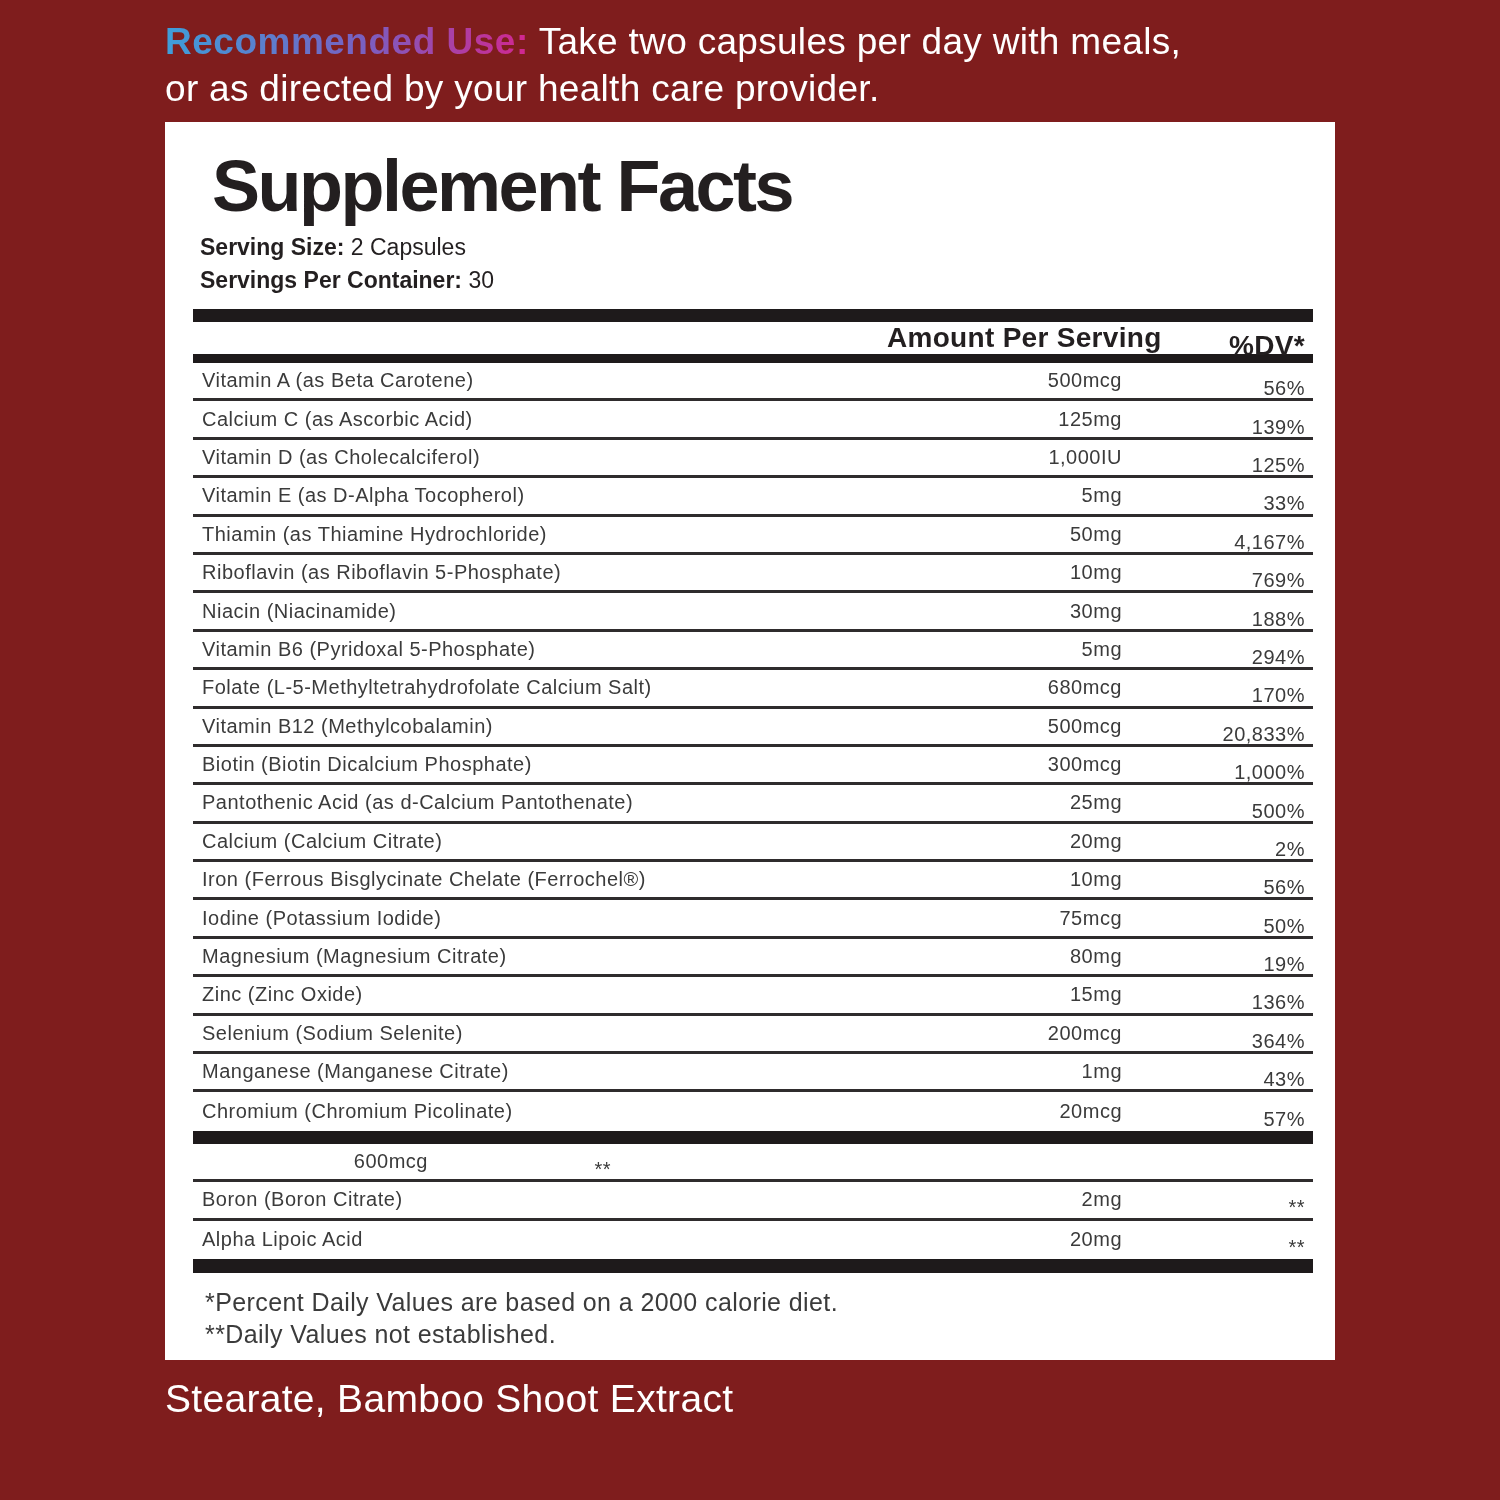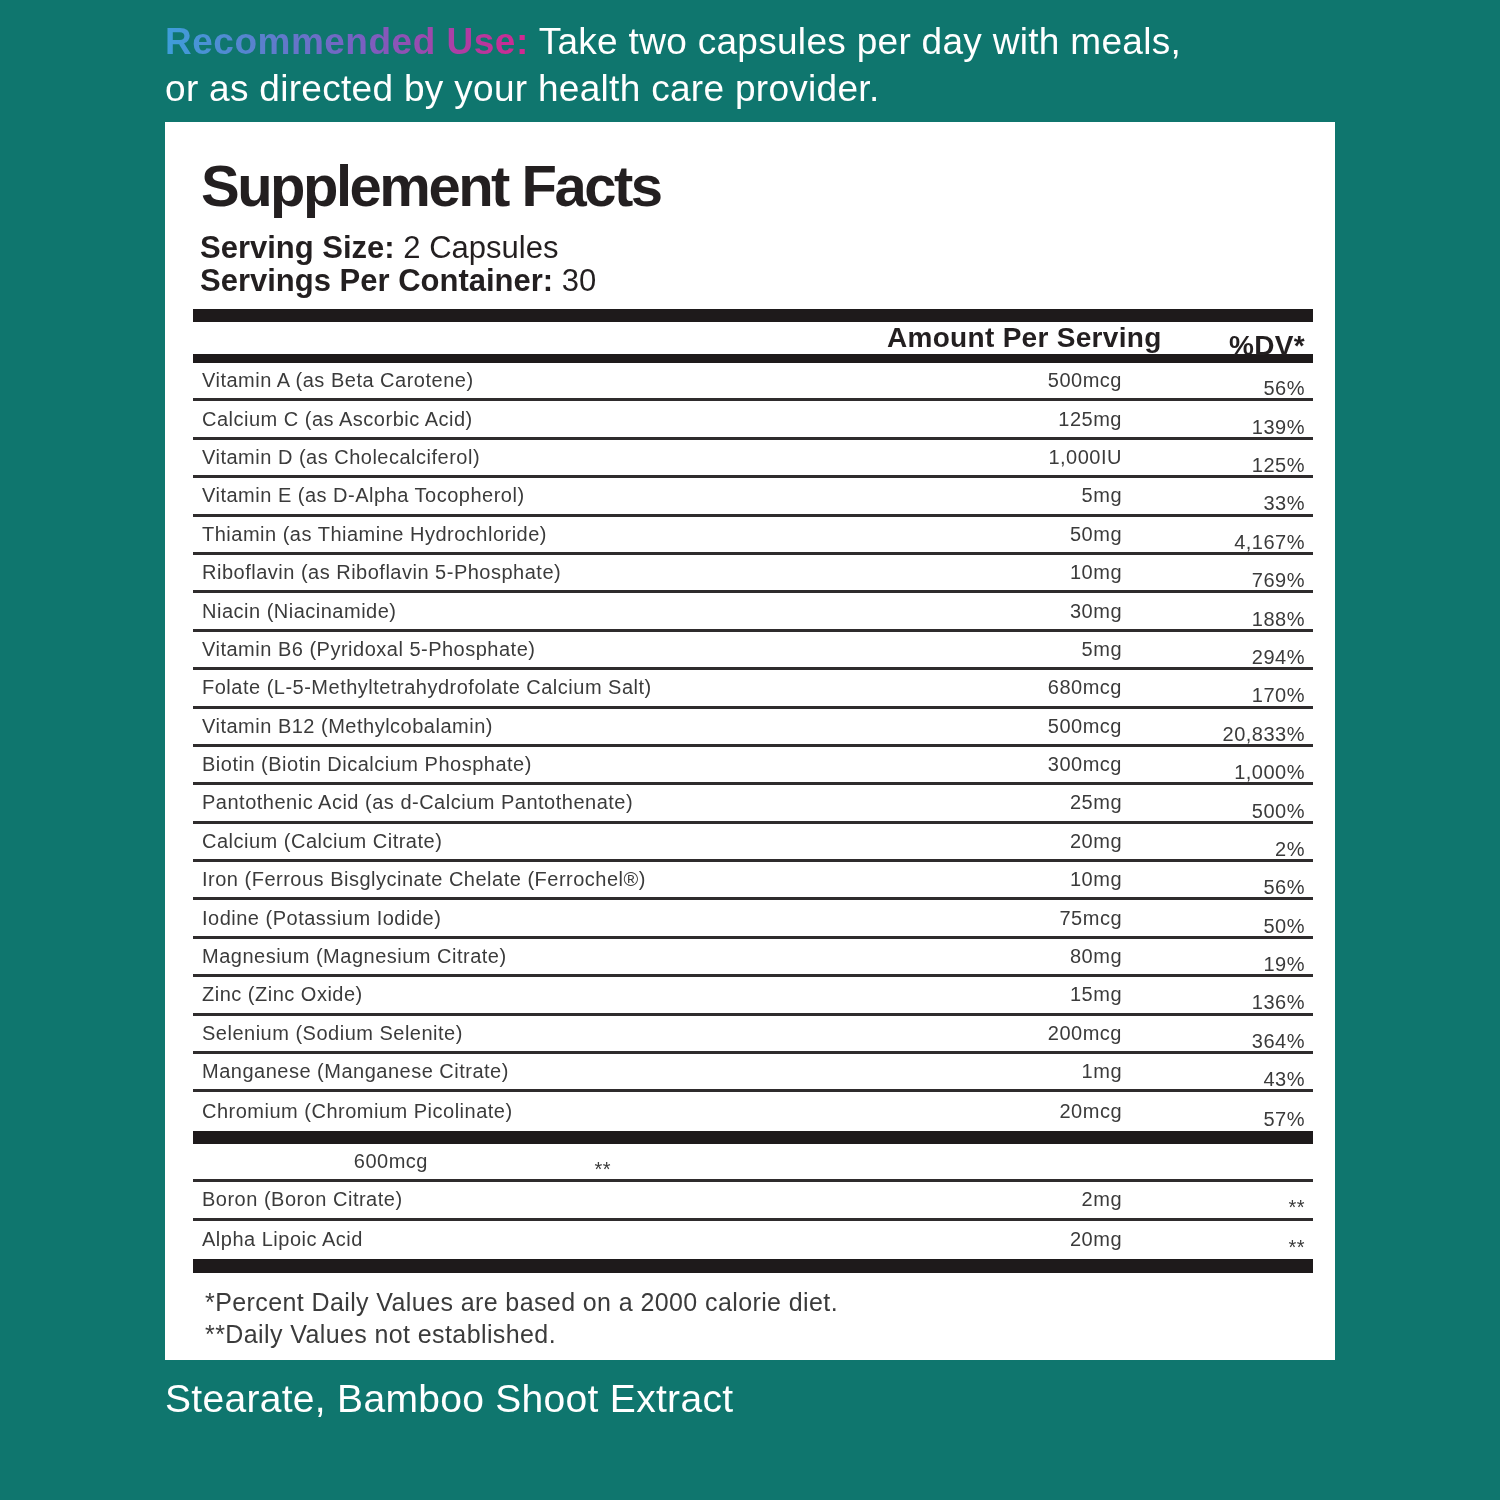--- a/index.html
+++ b/index.html
@@ -3,46 +3,46 @@
 <meta charset="utf-8">
 <style>
   * { margin:0; padding:0; box-sizing:border-box; }
   html,body { width:1500px; height:1500px; }
   body {
     background:#000000;
     font-family:"Liberation Sans", sans-serif;
     position:relative;
     overflow:hidden;
   }
-  .stage { position:absolute; inset:0; width:1500px; height:1500px; background:#0f766e; }
+  .stage { position:absolute; inset:0; width:1500px; height:1500px; background:#7f1d1d; }
 
   
   .top-note {
     position:absolute; left:165px; top:18px; width:1210px;
     color:#ffffff; font-size:37px; line-height:47px; font-weight:400;
     letter-spacing:0.3px;
   }
   .grad-label {
     font-weight:700; letter-spacing:0.5px;
     background:linear-gradient(90deg,#3E9EDA 0%,#7A5FC0 55%,#D3268F 100%);
     -webkit-background-clip:text; background-clip:text;
     -webkit-text-fill-color:transparent; color:transparent;
   }
 
   
   .panel {
     position:absolute; left:165px; top:122px; width:1170px; height:1238px;
     background:#ffffff; color:#231F20;
   }
   .sf-title {
-    margin:22px 0 0 36px;
-    font-size:58px; line-height:84px; font-weight:800;
+    margin:22px 0 0 47px;
+    font-size:72px; line-height:84px; font-weight:800;
     letter-spacing:-2.5px; color:#231F20;
   }
-  .serving-block { margin:3px 0 0 35px; font-size:31px; line-height:33px; color:#231F20; }
+  .serving-block { margin:3px 0 0 35px; font-size:23px; line-height:33px; color:#231F20; }
   .serving-line b { font-weight:700; }
 
   .table-wrap { margin:12px 22px 0 28px; }
   .bar { background:#1E1A1B; width:100%; }
   .bar.h13 { height:13px; }
   .bar.h9  { height:9px; }
   .bar.h14 { height:14px; }
 
   .hdr-row {
     display:flex; align-items:center; height:32px;

